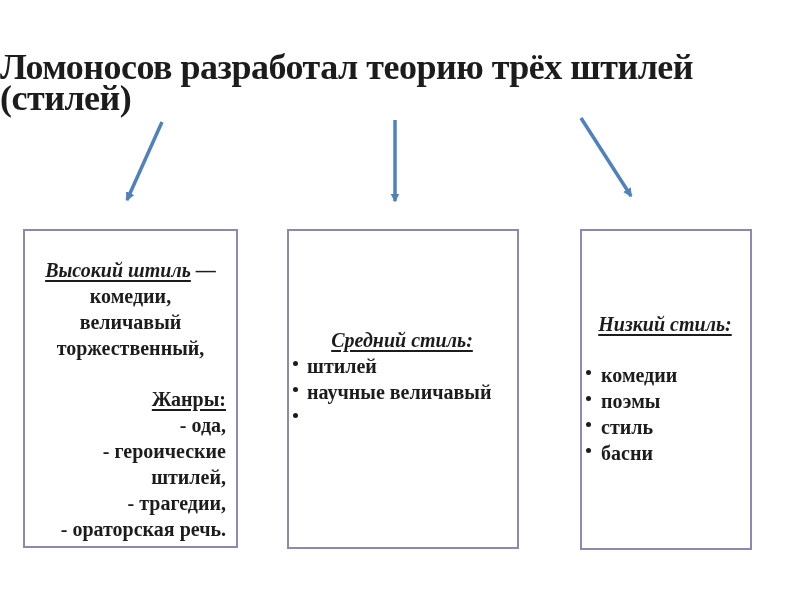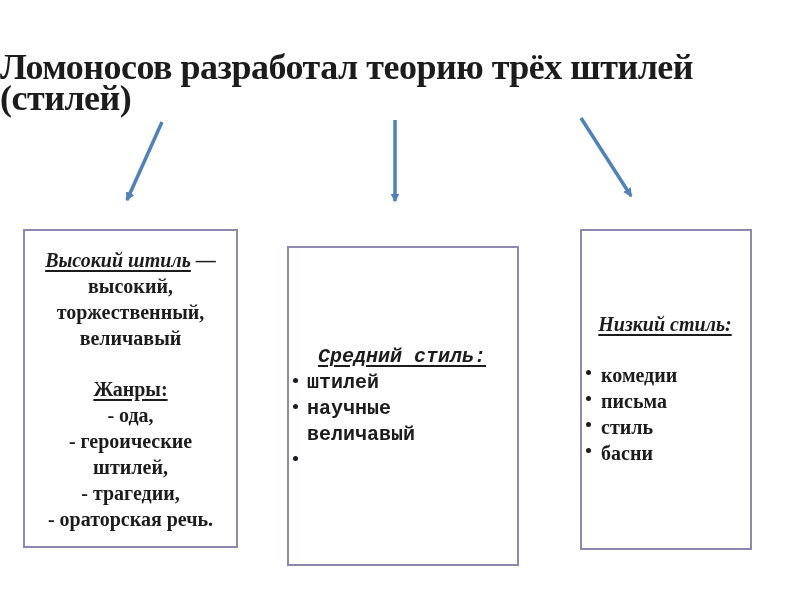--- a/index.html
+++ b/index.html
@@ -32,35 +32,35 @@
 
   .box {
     position: absolute;
     background: #ffffff;
     border: 2px solid #8f87ad;
     box-sizing: border-box;
     font-size: 20px;
     line-height: 26px;
     font-weight: bold;
   }
-  .box-high   { left: 23px;  top: 229px; width: 215px; height: 319px; padding: 16px 10px; }
-  .box-middle { left: 287px; top: 246px; width: 232px; height: 320px; padding: 8px 6px 8px 4px; font-family: Liberation Mono, monospace; }
+  .box-high   { left: 23px;  top: 229px; width: 215px; height: 319px; padding: 26px 10px; }
+  .box-middle { left: 287px; top: 229px; width: 232px; height: 320px; padding: 8px 6px 8px 4px; }
   .box-low    { left: 580px; top: 229px; width: 172px; height: 321px; padding: 8px 6px 8px 4px; }
 
   .center-sec { text-align: center; }
   .iu {
     font-style: italic;
     text-decoration: underline;
     text-underline-offset: 3px;
   }
   .lu {
     text-decoration: underline;
     text-underline-offset: 3px;
   }
-  .genres { margin-top: 25px; text-align: center; }
+  .genres { margin-top: 25px; text-align: right; }
 
   .mid-head { text-align: center; margin-top: 88px; }
   .low-head { text-align: center; margin-top: 72px; }
 
   .bullets { margin: 0; padding: 0; list-style: none; }
   .bullets-low { margin-top: 25px; }
   .bullet-item { position: relative; padding-left: 14px; }
   .box-low .bullet-item { padding-left: 15px; }
   .dot {
     position: absolute;
@@ -84,23 +84,23 @@
       </marker>
     </defs>
     <line x1="162" y1="122" x2="127" y2="200" stroke="#4f81bd" stroke-width="3.5" marker-end="url(#ah)"></line>
     <line x1="395" y1="120" x2="395" y2="201" stroke="#4f81bd" stroke-width="3.5" marker-end="url(#ah)"></line>
     <line x1="581" y1="118" x2="631" y2="196" stroke="#4f81bd" stroke-width="3.5" marker-end="url(#ah)"></line>
   </svg>
 
   <div class="box box-high">
     <div class="center-sec">
       <div><span class="iu">Высокий штиль</span><span> —</span></div>
-      <div>высокий,</div>
+      <div>комедии,</div>
+      <div>величавый</div>
       <div>торжественный,</div>
-      <div>величавый</div>
     </div>
     <div class="genres">
       <div class="lu">Жанры:</div>
       <div>- ода,</div>
       <div>- героические штилей,</div>
       <div>- трагедии,</div>
       <div>- ораторская речь.</div>
     </div>
   </div>
 
@@ -110,19 +110,19 @@
       <div class="bullet-item"><span class="dot"></span><span>штилей</span></div>
       <div class="bullet-item"><span class="dot"></span><span>научные величавый</span></div>
       <div class="bullet-item"><span class="dot"></span></div>
     </div>
   </div>
 
   <div class="box box-low">
     <div class="low-head"><span class="iu">Низкий стиль:</span></div>
     <div class="bullets bullets-low">
       <div class="bullet-item"><span class="dot"></span><span>комедии</span></div>
-      <div class="bullet-item"><span class="dot"></span><span>письма</span></div>
+      <div class="bullet-item"><span class="dot"></span><span>поэмы</span></div>
       <div class="bullet-item"><span class="dot"></span><span>стиль</span></div>
       <div class="bullet-item"><span class="dot"></span><span>басни</span></div>
     </div>
   </div>
 
 </div>
 
 </body></html>

